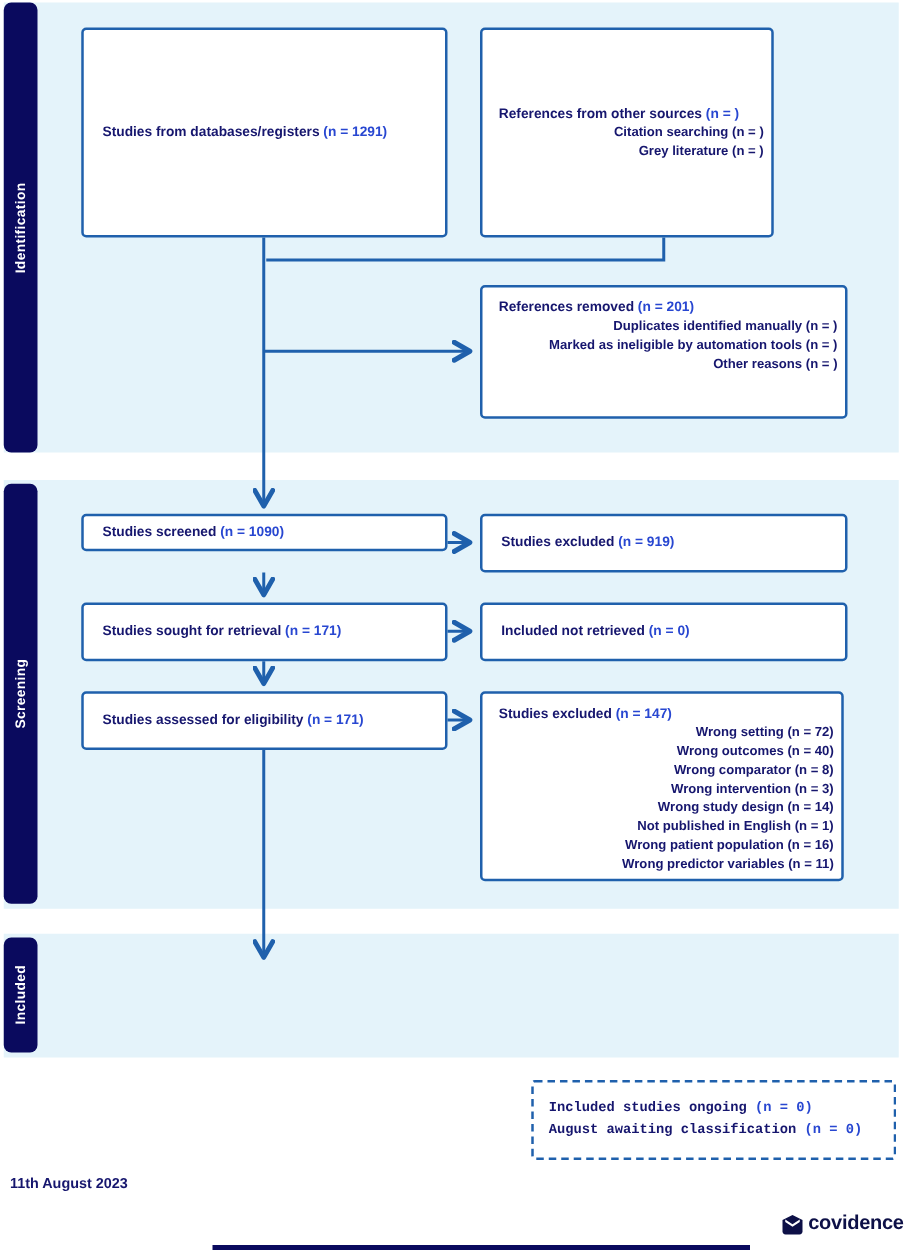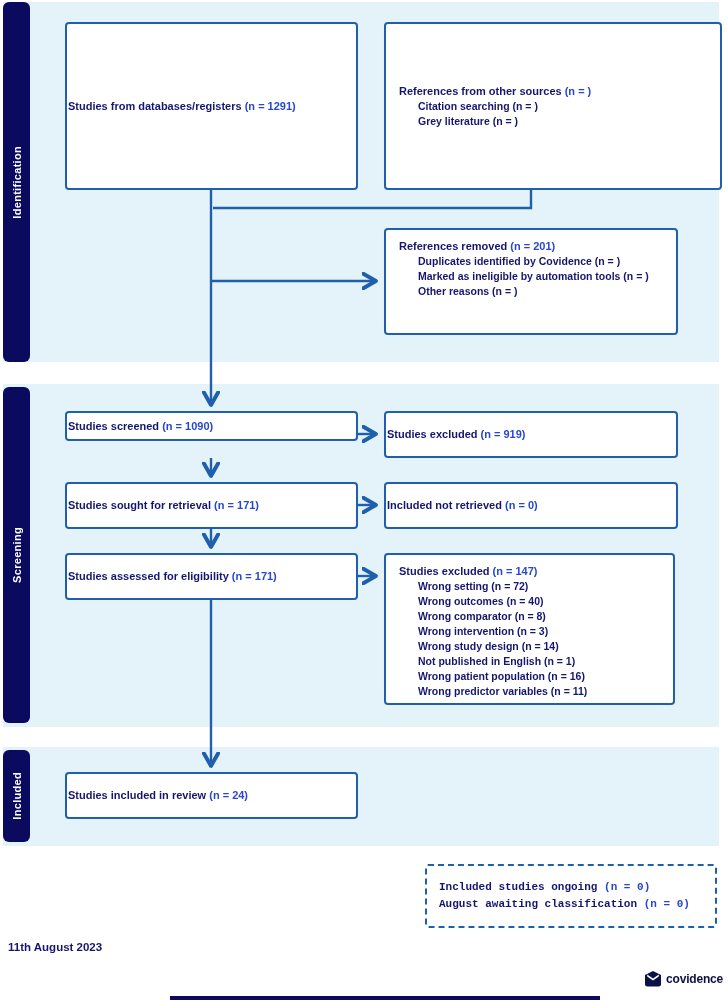--- a/index.html
+++ b/index.html
@@ -23,46 +23,46 @@
     writing-mode:vertical-rl;transform:rotate(180deg);
     color:#ffffff;font-weight:700;font-size:11px;letter-spacing:.3px;white-space:nowrap;
   }
   
   svg.connectors{position:absolute;left:0;top:0;z-index:2;pointer-events:none;}
   
   .box{
     position:absolute;background:#ffffff;border:2px solid #1f60ac;border-radius:4px;
     color:#16166e;font-weight:700;font-size:11px;z-index:3;box-sizing:border-box;
   }
-  .box.single{display:flex;align-items:center;padding-left:1px;padding-right:6px;}
+  .box.single{display:flex;align-items:center;padding-left:15px;padding-right:6px;}
   .box.centered{display:flex;flex-direction:column;justify-content:center;padding-left:13px;padding-right:6px;}
   .box.toplist{padding-top:9px;padding-left:13px;padding-right:6px;}
   .line{line-height:15px;}
   .line.main{font-size:11px;}
-  .line.sub{font-size:10.5px;padding-left:19px;}
+  .line.sub{font-size:10.5px;padding-left:19px;text-align:right;}
   .n{color:#2847d1;}
   #box-databases{left:65px;top:22px;width:293px;height:168px;}
-  #box-other-sources{left:384px;top:22px;width:338px;height:168px;}
+  #box-other-sources{left:384px;top:22px;width:235px;height:168px;}
   #box-references-removed{left:384px;top:228px;width:294px;height:107px;}
   #box-screened{left:65px;top:411px;width:293px;height:30px;}
   #box-excluded-screening{left:384px;top:411px;width:294px;height:47px;}
   #box-sought{left:65px;top:482px;width:293px;height:47px;}
   #box-not-retrieved{left:384px;top:482px;width:294px;height:47px;}
   #box-assessed{left:65px;top:553px;width:293px;height:47px;}
   #box-excluded-eligibility{left:384px;top:553px;width:291px;height:152px;}
   #box-included-review{left:65px;top:772px;width:293px;height:47px;}
   #box-ongoing{
     left:425px;top:864px;width:292px;height:64px;border:2px dashed #1f60ac;border-radius:3px;
     padding-left:12px;
   }
   #box-ongoing .line{line-height:17px;font-family:Liberation Mono, monospace;}
   
   .footer-date{position:absolute;left:8px;top:941px;font-size:11.5px;font-weight:700;color:#16166e;z-index:3;}
   .brand{position:absolute;right:5px;top:970px;display:flex;align-items:center;gap:4px;z-index:3;}
-  .brand-word{font-size:12px;font-weight:800;color:#0d1047;letter-spacing:-.2px;}
+  .brand-word{font-size:16px;font-weight:800;color:#0d1047;letter-spacing:-.2px;}
   .bottom-cutoff{position:absolute;left:170px;top:996px;width:430px;height:4px;background:#0a0a5e;z-index:3;}
 </style>
 </head>
 <body>
 
 <div class="canvas">
 
   <div class="band" id="band-identification">
     <div class="side-bar">
       <span class="side-label">Identification</span>
@@ -110,21 +110,21 @@
     </div>
     <div class="line sub">Citation searching (n = )</div>
     <div class="line sub">Grey literature (n = )</div>
   </div>
 
   <div class="box toplist" id="box-references-removed">
     <div class="line main">
       <span>References removed</span>
       <span class="n">(n = 201)</span>
     </div>
-    <div class="line sub">Duplicates identified by Covidence (n = )</div>
+    <div class="line sub">Duplicates identified manually (n = )</div>
     <div class="line sub">Marked as ineligible by automation tools (n = )</div>
     <div class="line sub">Other reasons (n = )</div>
   </div>
 
   <div class="box single" id="box-screened">
     <div class="line main">
       <span>Studies screened</span>
       <span class="n">(n = 1090)</span>
     </div>
   </div>
@@ -165,26 +165,20 @@
     <div class="line sub">Wrong setting (n = 72)</div>
     <div class="line sub">Wrong outcomes (n = 40)</div>
     <div class="line sub">Wrong comparator (n = 8)</div>
     <div class="line sub">Wrong intervention (n = 3)</div>
     <div class="line sub">Wrong study design (n = 14)</div>
     <div class="line sub">Not published in English (n = 1)</div>
     <div class="line sub">Wrong patient population (n = 16)</div>
     <div class="line sub">Wrong predictor variables (n = 11)</div>
   </div>
 
-  <div class="box single" id="box-included-review">
-    <div class="line main">
-      <span>Studies included in review</span>
-      <span class="n">(n = 24)</span>
-    </div>
-  </div>
 
   <div class="box centered" id="box-ongoing">
     <div class="line main">
       <span>Included studies ongoing</span>
       <span class="n">(n = 0)</span>
     </div>
     <div class="line main">
       <span>August awaiting classification</span>
       <span class="n">(n = 0)</span>
     </div>

